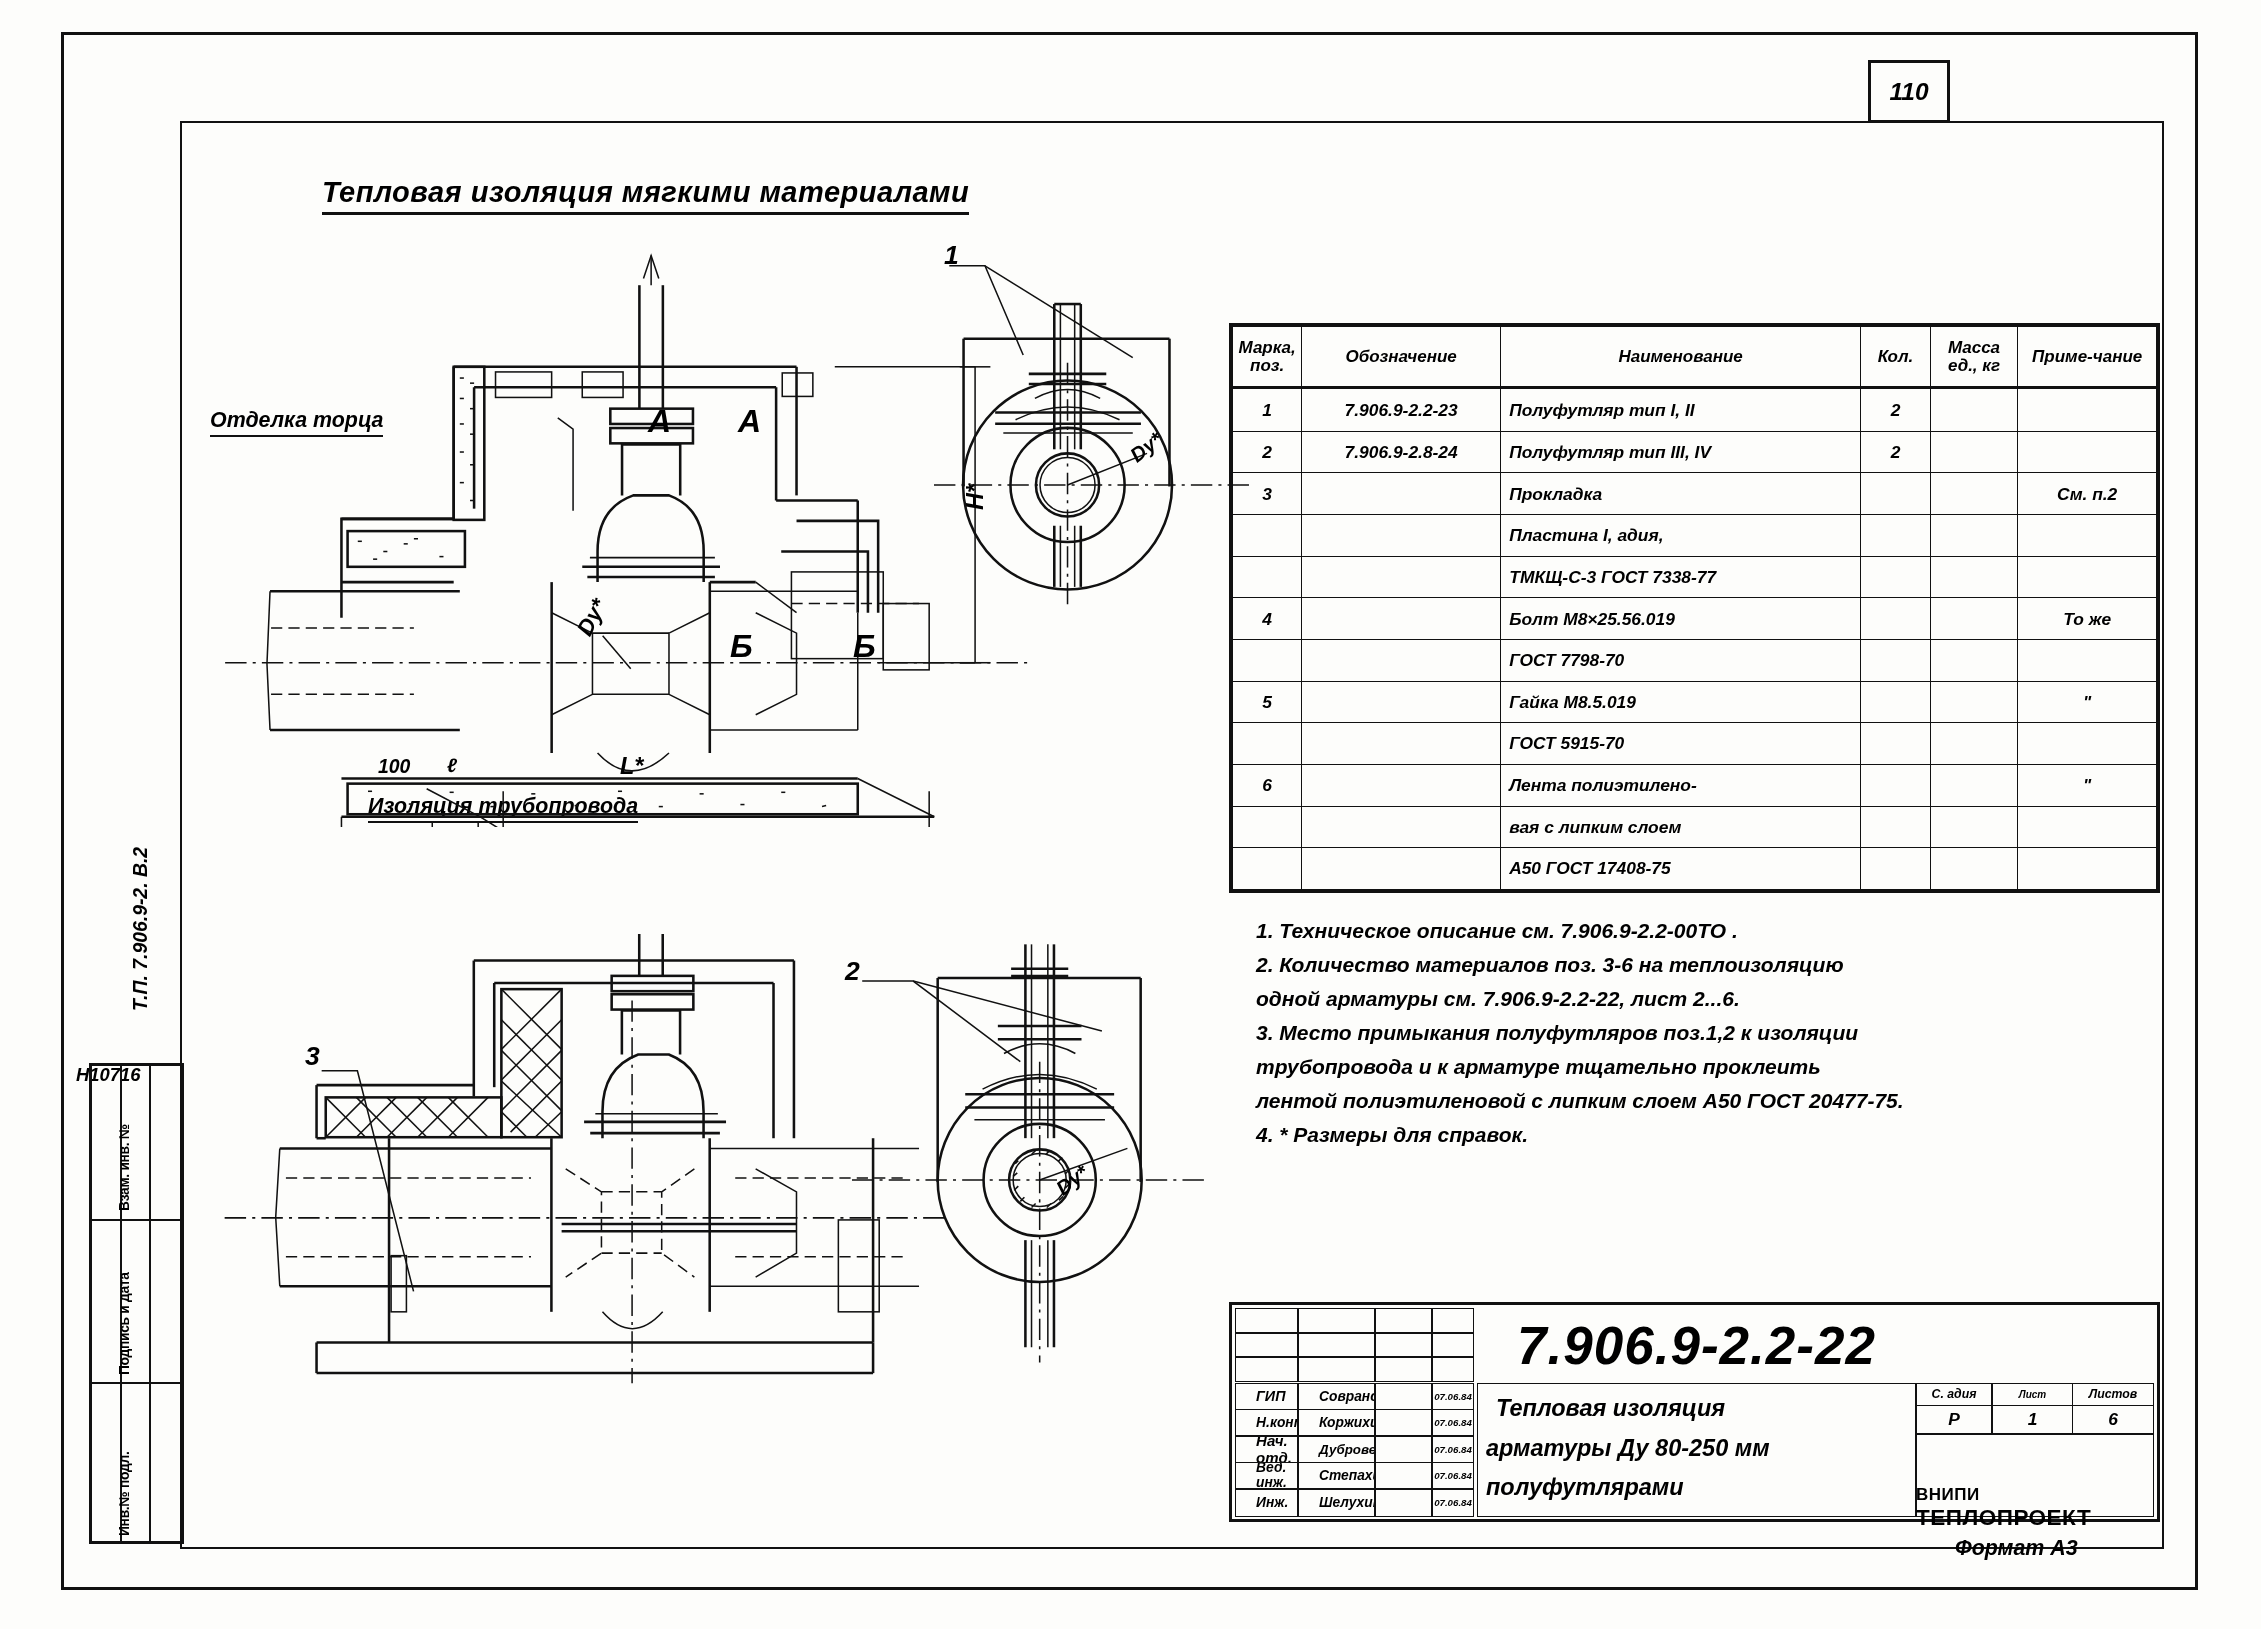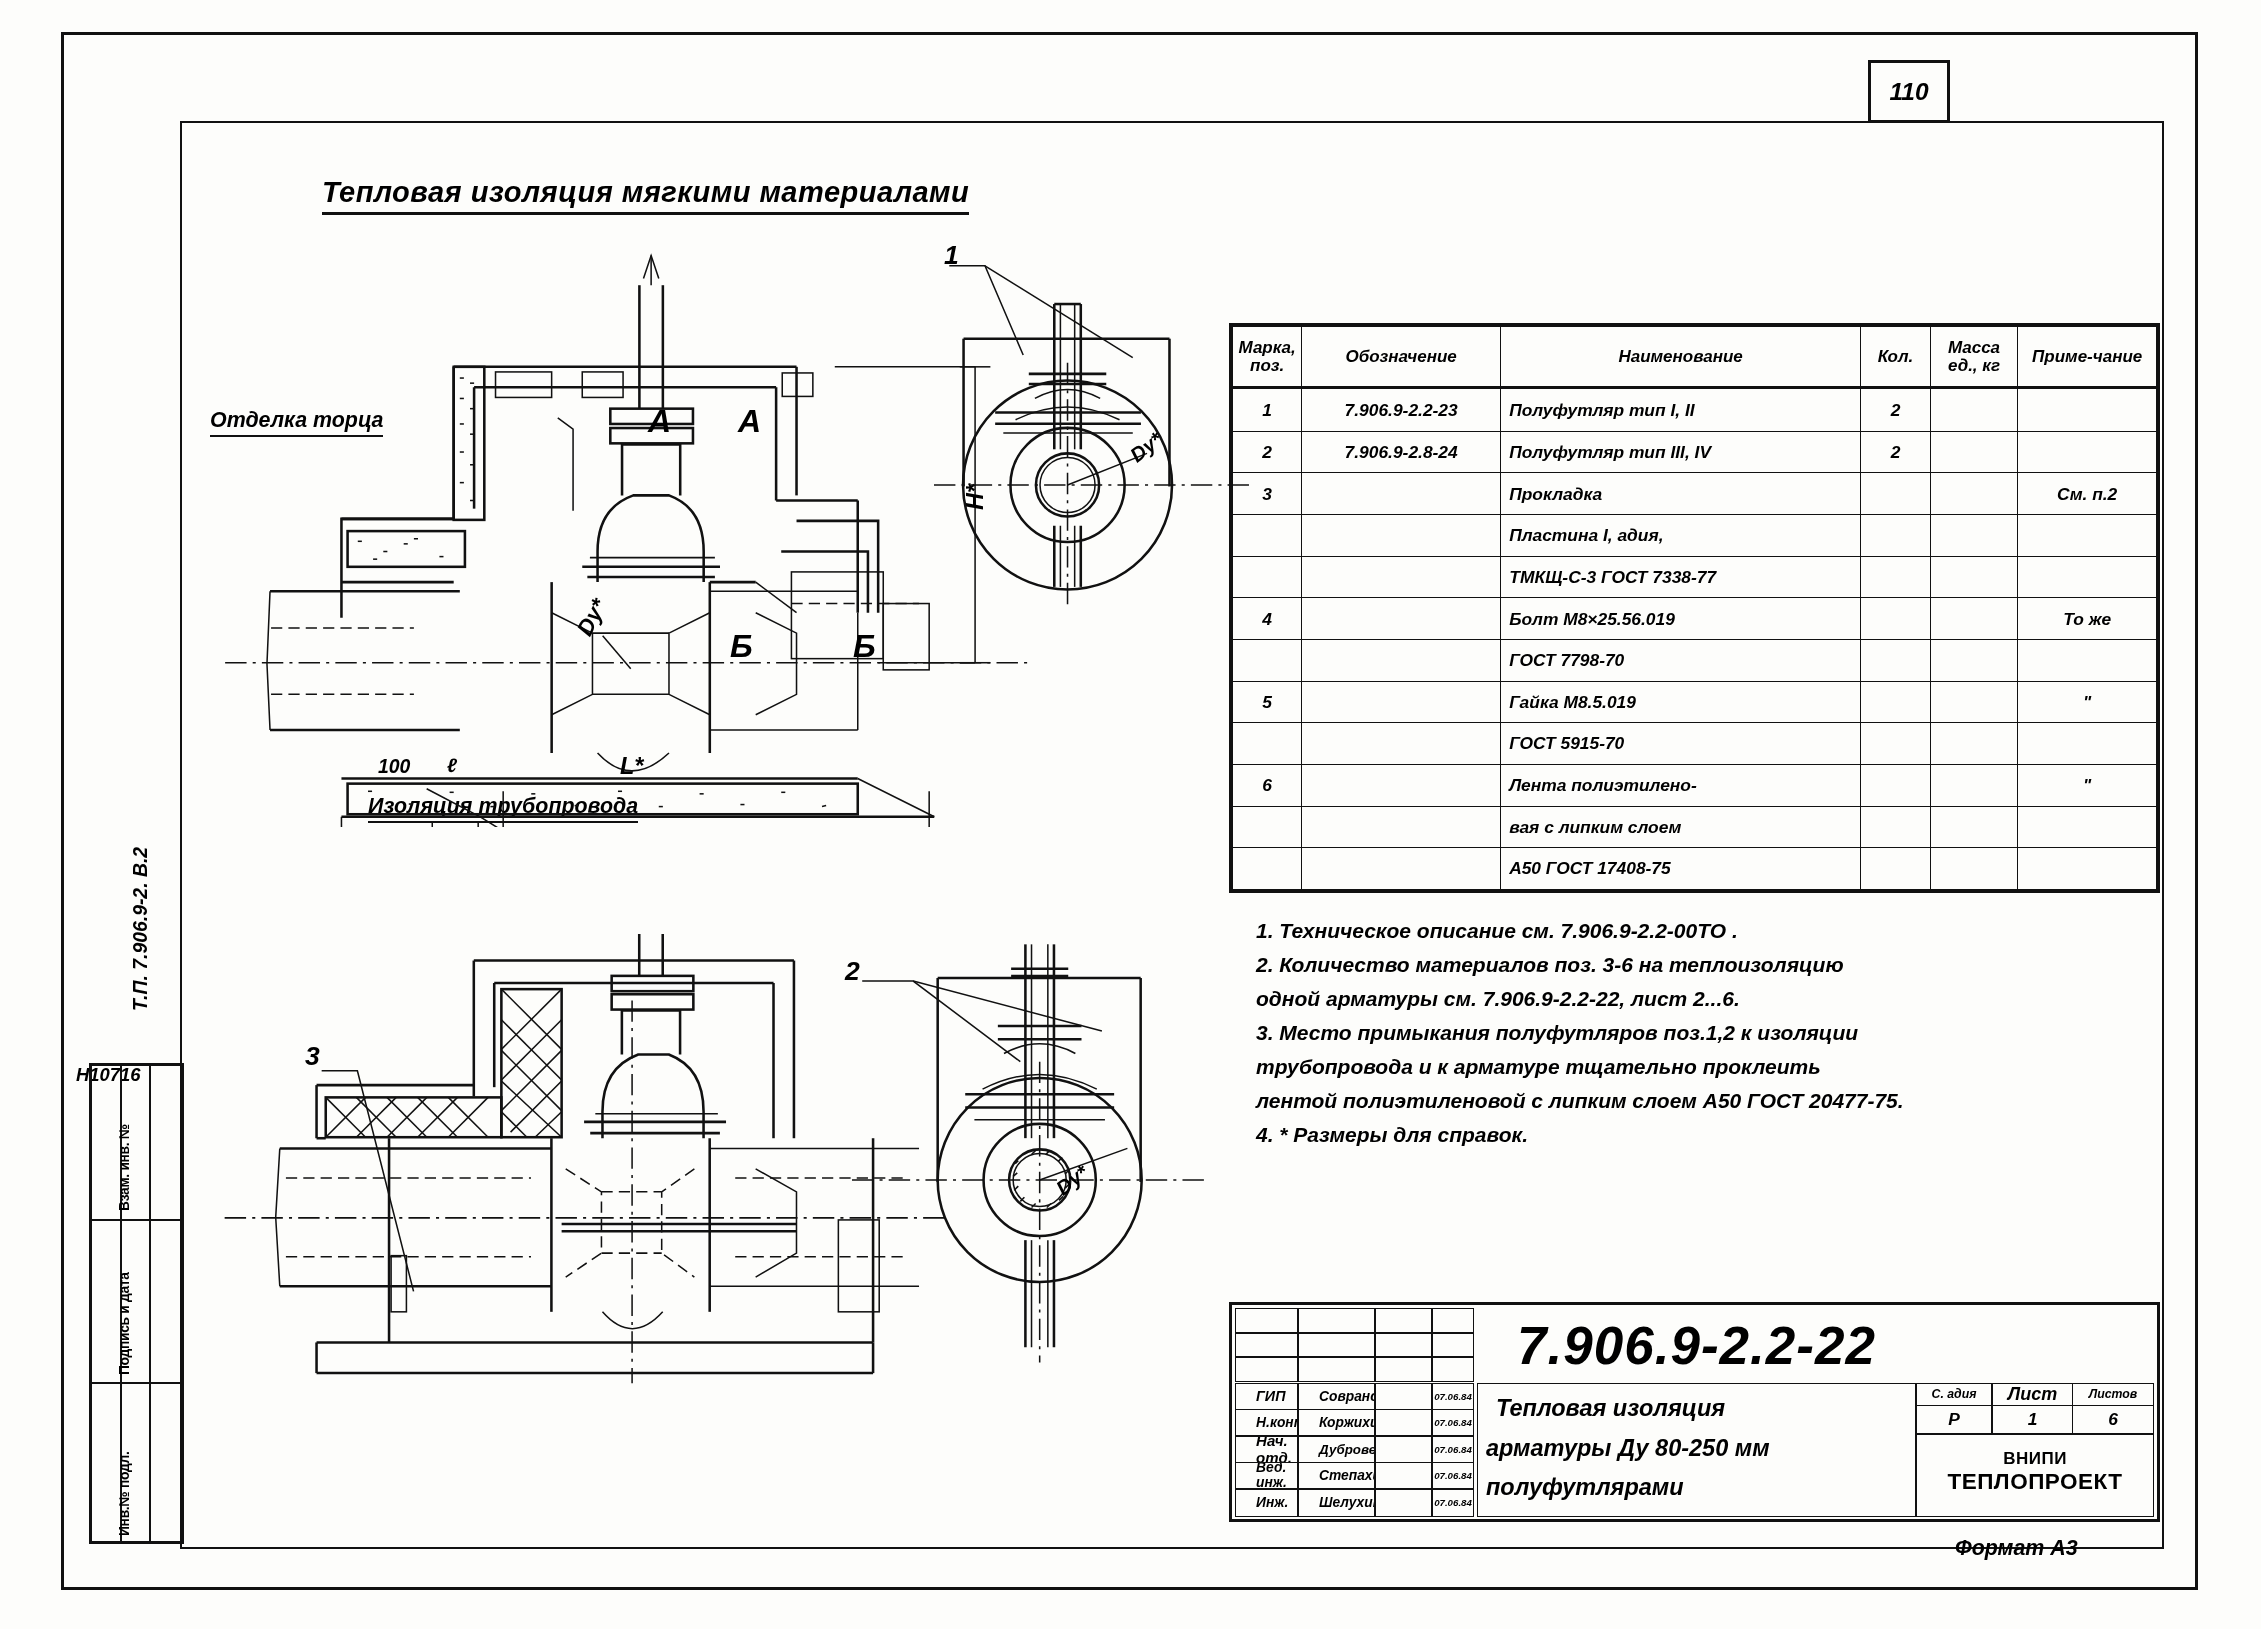--- a/index.html
+++ b/index.html
@@ -44,21 +44,21 @@
          font-size:21px;line-height:1.62;}
   #notes div{white-space:nowrap;}
   
   #stamp{position:absolute;left:1229px;top:1302px;width:925px;height:214px;border:3.1px solid #111;}
   .cell{position:absolute;box-sizing:border-box;border:1.5px solid #111;font-style:italic;font-weight:700;
         display:flex;align-items:center;justify-content:center;overflow:hidden;}
   .cellL{justify-content:flex-start;padding-left:20px;}
   .bigcode{position:absolute;font-style:italic;font-weight:700;font-size:53px;letter-spacing:1px;
            display:flex;align-items:center;justify-content:center;}
   .drawname{position:absolute;font-style:italic;font-weight:700;font-size:23.5px;line-height:1.35;}
-  .org{position:absolute;text-align:center;font-weight:700;}
+  .org{position:absolute;font-weight:700;margin-top:36px;}
   .org .o1{font-size:17px;letter-spacing:0.5px;}
   .org .o2{font-size:22.5px;letter-spacing:0.5px;}
   .fmt{position:absolute;font-style:italic;font-weight:700;font-size:21.4px;}
   
   svg{position:absolute;}
   .ln{stroke:#111;fill:none;}
   .w1{stroke-width:3;}
   .w2{stroke-width:5;}
   .dash{stroke-dasharray:22 12;}
   .cdash{stroke-dasharray:42 12 6 12;}
@@ -628,21 +628,21 @@
     <div class="cell" style="left:200px;top:184px;width:42px;height:27.6px;font-size:9.7px;">07.06.84</div>
 
     <div class="bigcode" style="left:245px;top:3.1px;width:439px;height:75px;">7.906.9-2.2-22</div>
 
     <div class="cell" style="left:245px;top:78px;width:439px;height:134px;"></div>
     <div class="drawname" style="left:264px;top:88px;">Тепловая изоляция</div>
     <div class="drawname" style="left:254px;top:128px;">арматуры Ду 80-250 мм</div>
     <div class="drawname" style="left:254px;top:167px;">полуфутлярами</div>
 
     <div class="cell" style="left:684px;top:78px;width:76px;height:22.5px;font-size:12.3px;">С. адия</div>
-    <div class="cell" style="left:760px;top:78px;width:81px;height:22.5px;font-size:18px;">Лист</div>
+    <div class="cell" style="left:760px;top:78px;width:81px;height:22.5px;font-size:10px;">Лист</div>
     <div class="cell" style="left:840px;top:78px;width:82px;height:22.5px;font-size:12.3px;">Листов</div>
     <div class="cell" style="left:684px;top:100px;width:76px;height:29px;font-size:17.4px;">Р</div>
     <div class="cell" style="left:760px;top:100px;width:81px;height:29px;font-size:17.4px;">1</div>
     <div class="cell" style="left:840px;top:100px;width:82px;height:29px;font-size:17.4px;">6</div>
 
     <div class="cell" style="left:684px;top:129px;width:238px;height:83px;"></div>
     <div class="org" style="left:684px;top:144px;width:238px;">
       <div class="o1">ВНИПИ</div>
       <div class="o2">ТЕПЛОПРОЕКТ</div>
     </div>

